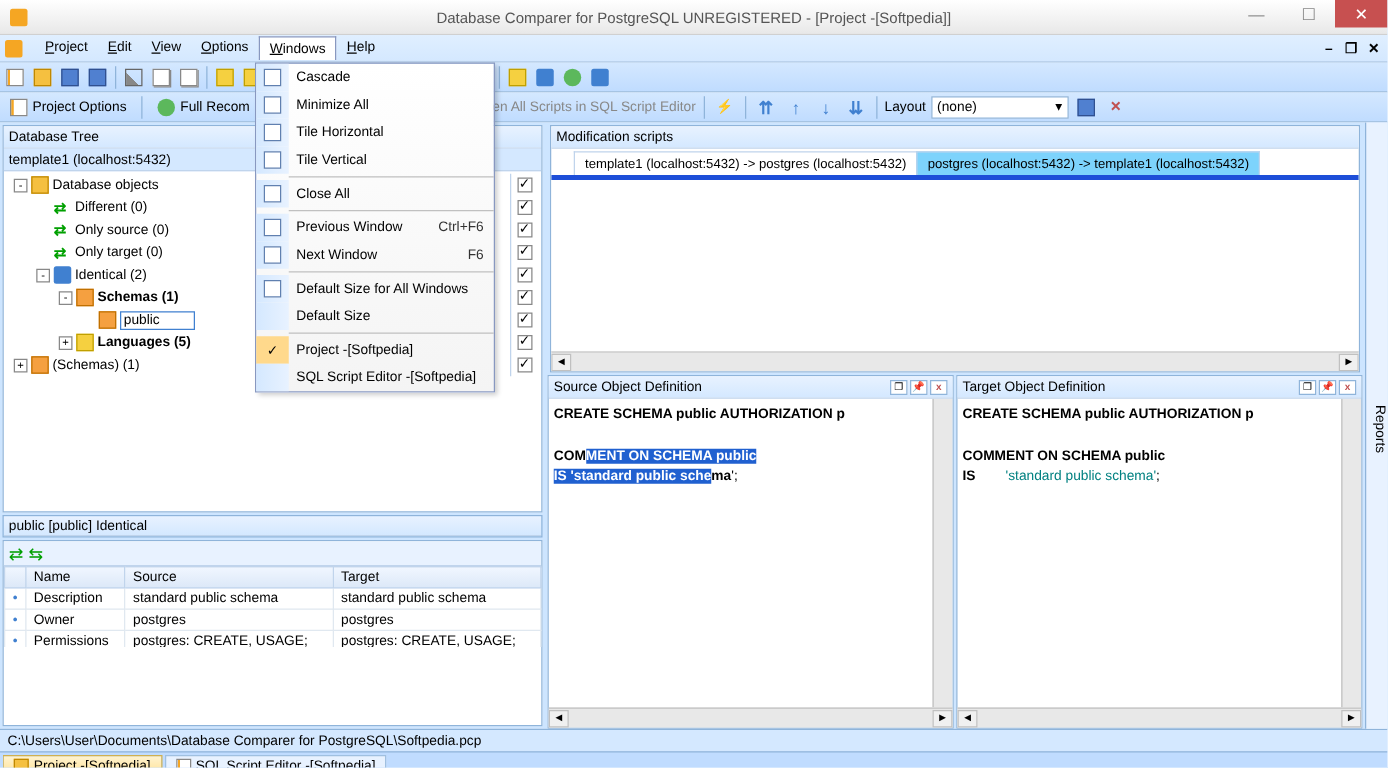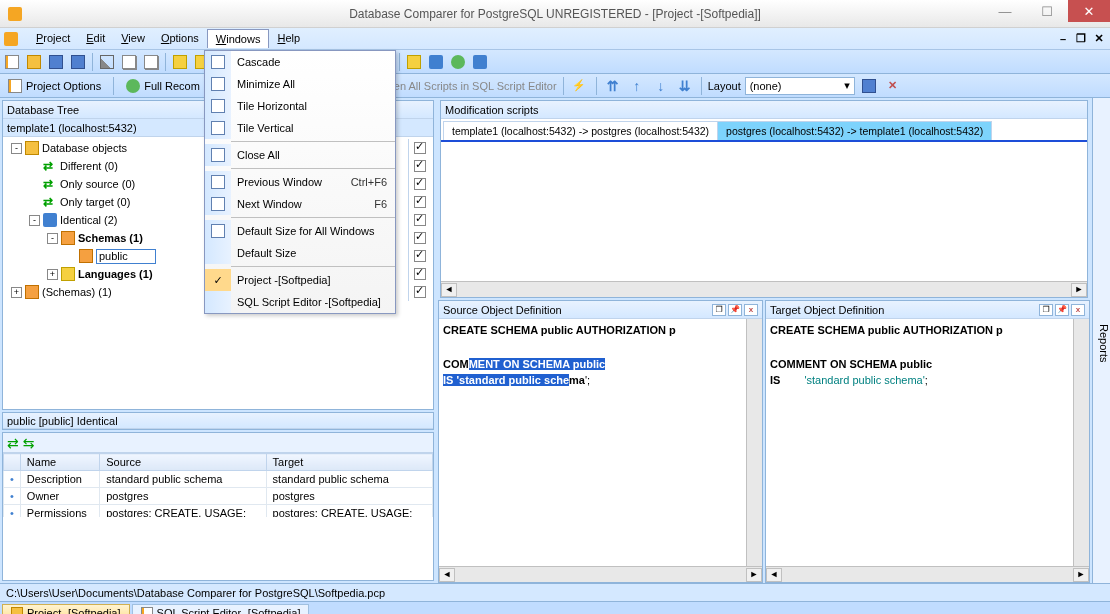--- a/index.html
+++ b/index.html
@@ -80,21 +80,21 @@
 .grid-panel { flex: 1; }
 .grid-toolbar { height: 20px; background: #e8f2ff; border-bottom: 1px solid #c0d4ec; display: flex; align-items: center; padding: 0 4px; gap: 4px; }
 .grid-arrow { color: #00a000; font-size: 14px; cursor: pointer; }
 .grid-table { width: 100%; border-collapse: collapse; }
 .grid-table th { background: linear-gradient(#f0f6ff,#dce8f8); border: 1px solid #c0d4ec; padding: 2px 6px; text-align: left; font-weight: normal; }
 .grid-table td { border: 1px solid #e0e8f0; padding: 2px 6px; }
 .row-marker { width: 8px; color: #4080d0; }
 .grid-scroll { overflow: auto; height: 64px; }
 
 .mod-panel { flex: 0 0 198px; justify-content: flex-end; }
-.tabs-row { display: flex; border-bottom: 2px solid #1d4ed8; padding: 2px 2px 0; gap: 0; }
+.tabs-row { display: flex; border-bottom: 4px solid #1d4ed8; padding: 2px 18px 0; gap: 0; }
 .tab { padding: 3px 8px; background: #7dd3fc; border: 1px solid #c0d4ec; border-bottom: none; cursor: pointer; margin-right: -1px; font-size: 10.5px; }
 .tab.active { background: #fff; }
 .mod-body { flex: 1; background: #fff; position: relative; }
 .hscroll { height: 16px; background: #e8e8e8; border-top: 1px solid #c0c0c0; display: flex; align-items: center; }
 .hscroll-btn { width: 16px; height: 14px; background: #f0f0f0; border: 1px solid #c0c0c0; text-align: center; font-size: 9px; cursor: pointer; }
 
 .def-row { display: flex; flex: 1; gap: 2px; }
 .def-panel { flex: 1; display: flex; flex-direction: column; border: 1px solid #8fb4da; background: #fff; }
 .code-body { flex: 1; padding: 4px; font-family: 'Courier New', monospace; font-size: 12px; overflow: auto; white-space: pre; line-height: 1.4; }
 .kw { font-weight: bold; }
@@ -303,21 +303,21 @@
               <div class="tree-row">
                 <span class="tree-spacer" style="width: 60px;"></span>
                 <span style="width: 14px; display: inline-block;"></span>
                 <span class="tree-icon ti-schema"></span>
                 <input class="tree-input" value="public" style="">
               </div>
               <div class="tree-row">
                 <span class="tree-spacer" style="width: 42px;"></span>
                 <span class="tree-toggle">+</span>
                 <span class="tree-icon ti-lang"></span>
-                <span style="font-weight: bold;">Languages (1)</span>
+                <span style="font-weight: bold;">Languages (5)</span>
               </div>
               <div class="tree-row">
                 <span class="tree-spacer" style="width: 6px;"></span>
                 <span class="tree-toggle">+</span>
                 <span class="tree-icon ti-schema"></span>
                 <span>(Schemas) (1)</span>
               </div>
             </div>
           <div class="tree-checks" id="tree-checks">
               <div class="tree-row" style="justify-content: center;">

